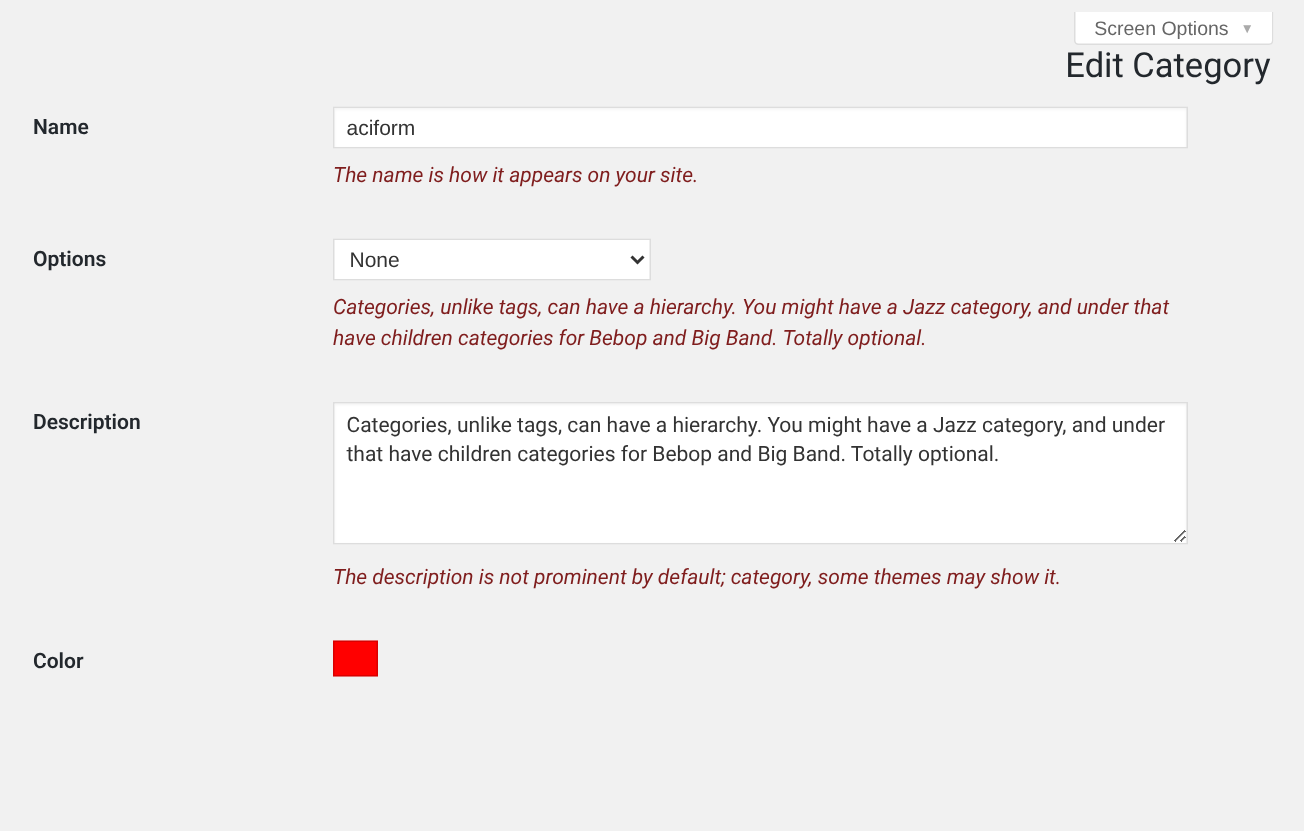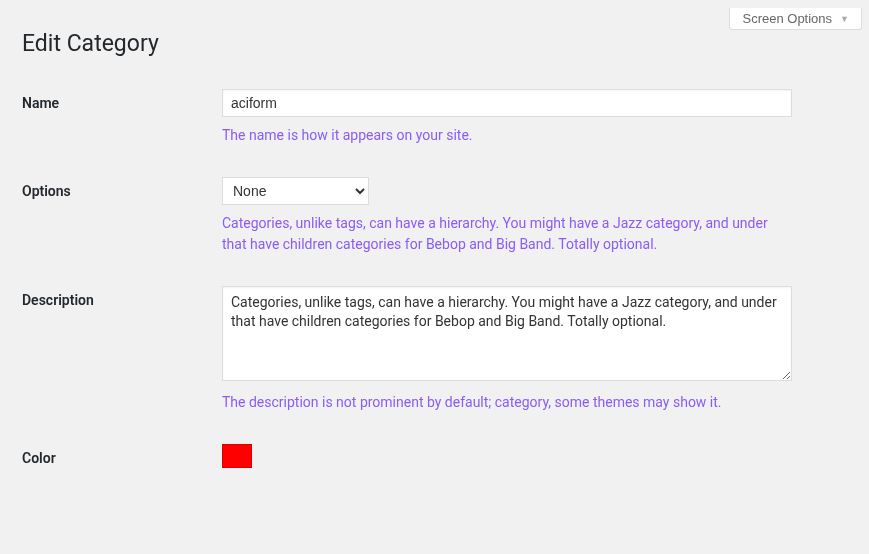--- a/index.html
+++ b/index.html
@@ -8,21 +8,21 @@
       background: #f1f1f1;
       color: #23282d;
       width: 869px;
       height: 554px;
       overflow: hidden;
       font-size: 13px;
     }
     .top-bar {
       display: flex;
       justify-content: flex-end;
-      padding: 8px 7px 0 20px;
+      padding: 8px 20px 0 20px;
     }
     .screen-options-btn {
       background: #fff;
       border: 1px solid #ddd;
       color: #666;
       padding: 3px 12px 3px 12px;
       font-size: 13px;
       cursor: pointer;
       display: flex;
       align-items: center;
@@ -34,22 +34,23 @@
       font-size: 9px;
       color: #aaa;
     }
     .wrap {
       padding: 0 22px 20px 22px;
     }
     h1 {
       font-size: 23px;
       font-weight: 400;
       color: #23282d;
-      margin: 0 0 20px 0;
+      margin: 0 0 2px 0;
       padding: 0;
+      text-align: right;
     }
     .form-table {
       width: 100%;
       border-collapse: collapse;
     }
     .form-table tr {
       vertical-align: top;
     }
     .form-table th {
       text-align: left;
@@ -82,28 +83,29 @@
       border: 1px solid #ddd;
       background: #fff;
       font-size: 14px;
       color: #333;
       font-family: inherit;
       resize: both;
       line-height: 1.4;
       box-shadow: inset 0 1px 2px rgba(0,0,0,0.05);
     }
     .description {
-      color: #8b5cf6;
+      font-style: italic;
+      color: #7f1d1d;
       font-size: 14px;
       margin-top: 8px;
       max-width: 570px;
       line-height: 1.45;
     }
     select {
-      width: 147px;
+      width: 212px;
       padding: 3px 6px;
       border: 1px solid #ddd;
       background: #fff;
       font-size: 14px;
       color: #333;
       height: 28px;
     }
     .color-row {
       display: flex;
       align-items: center;

